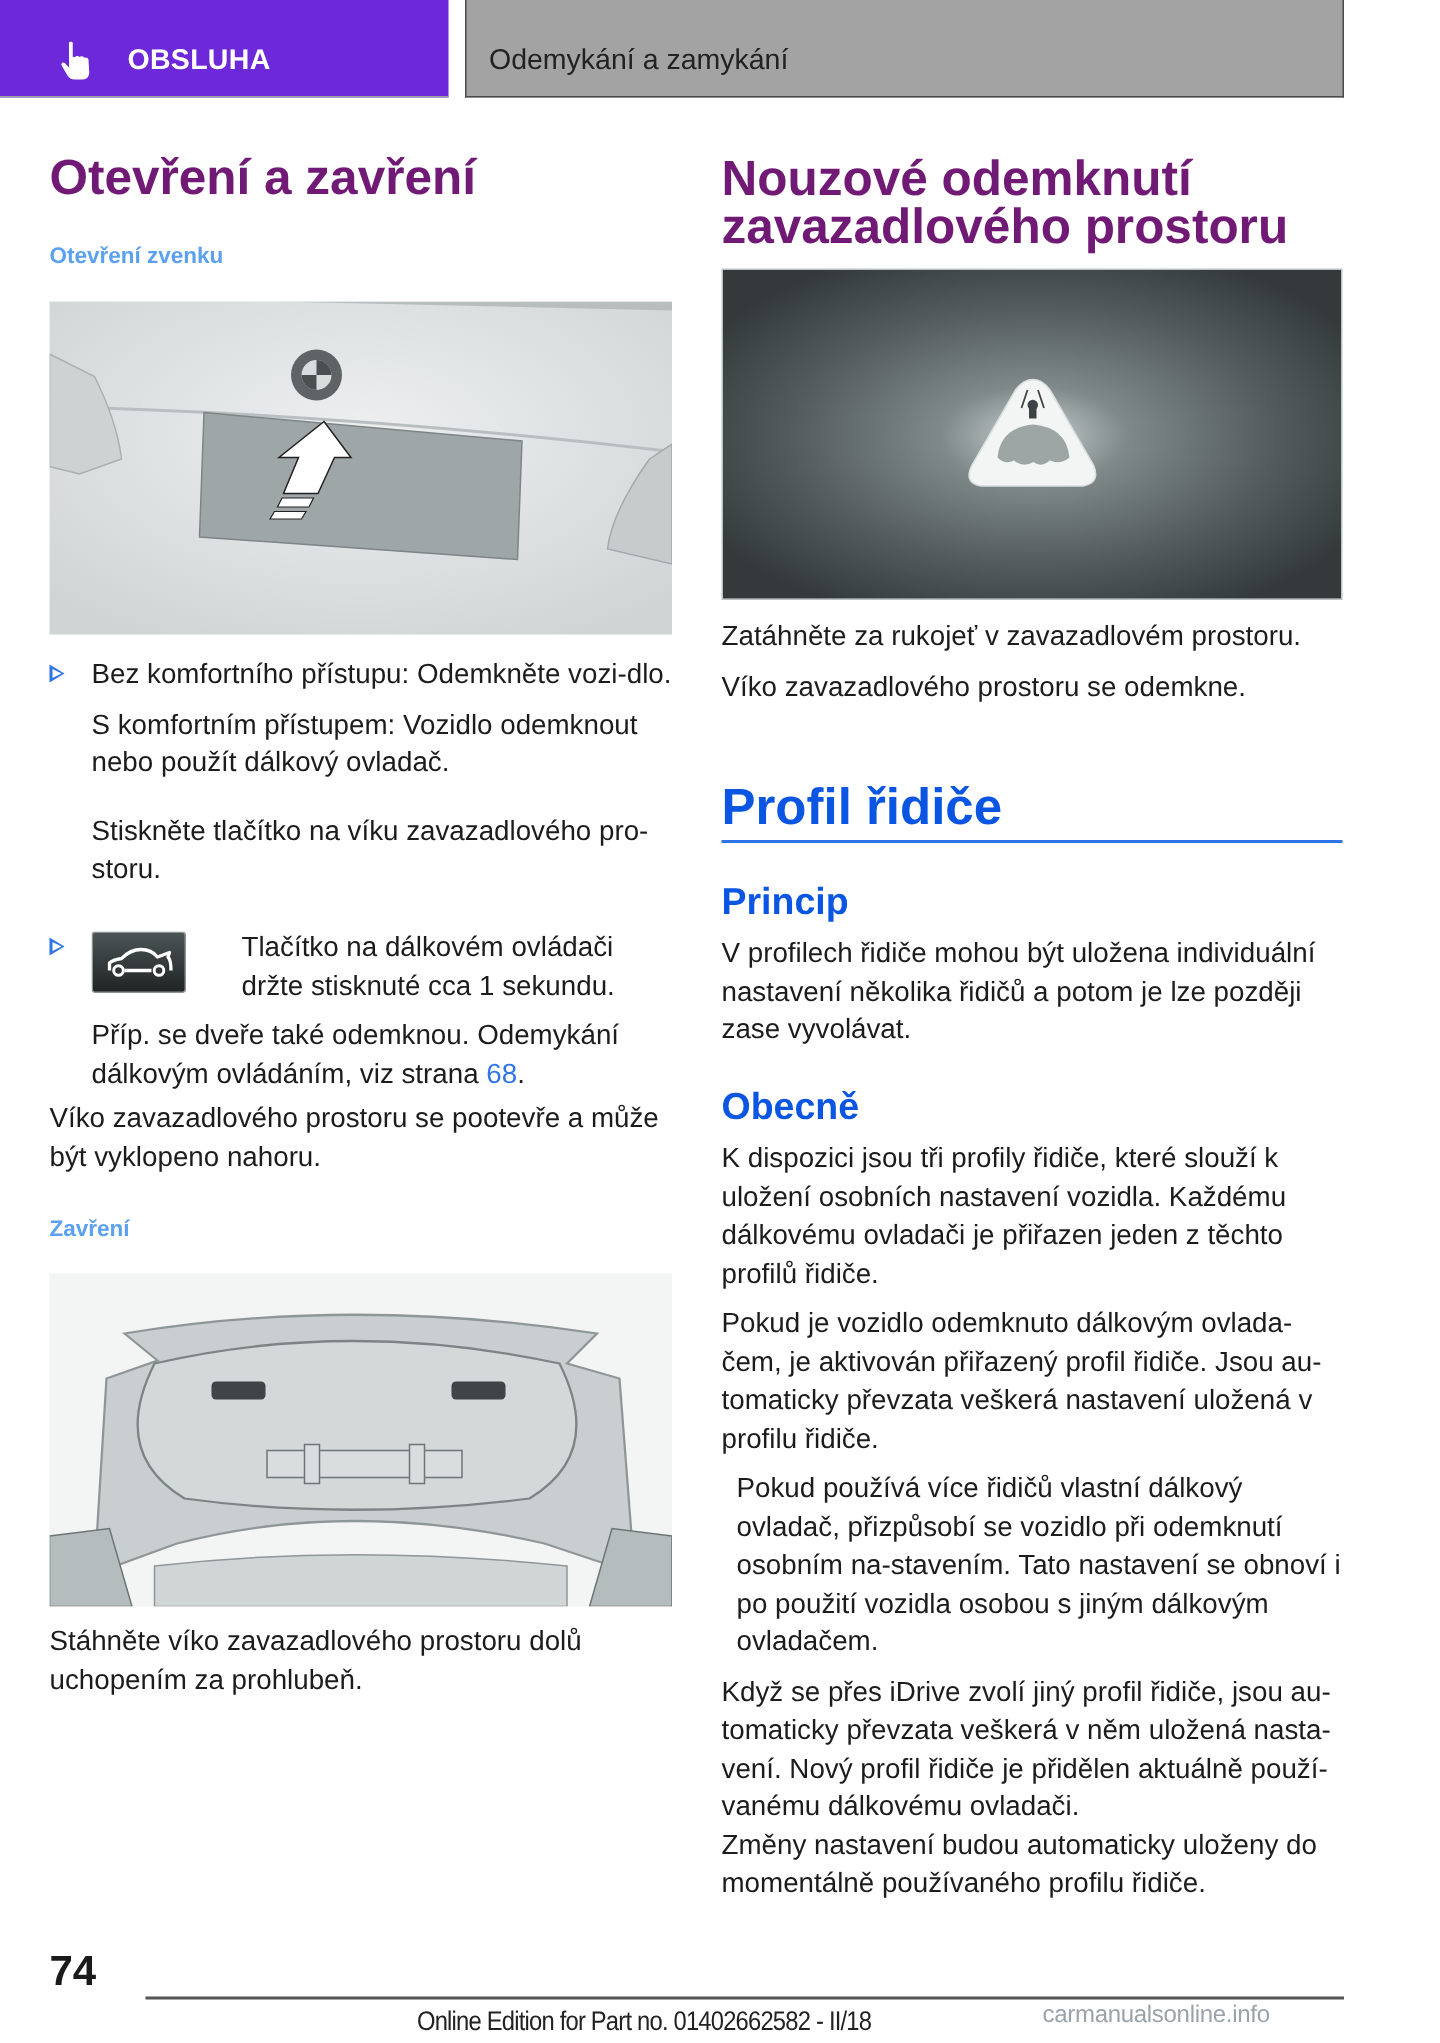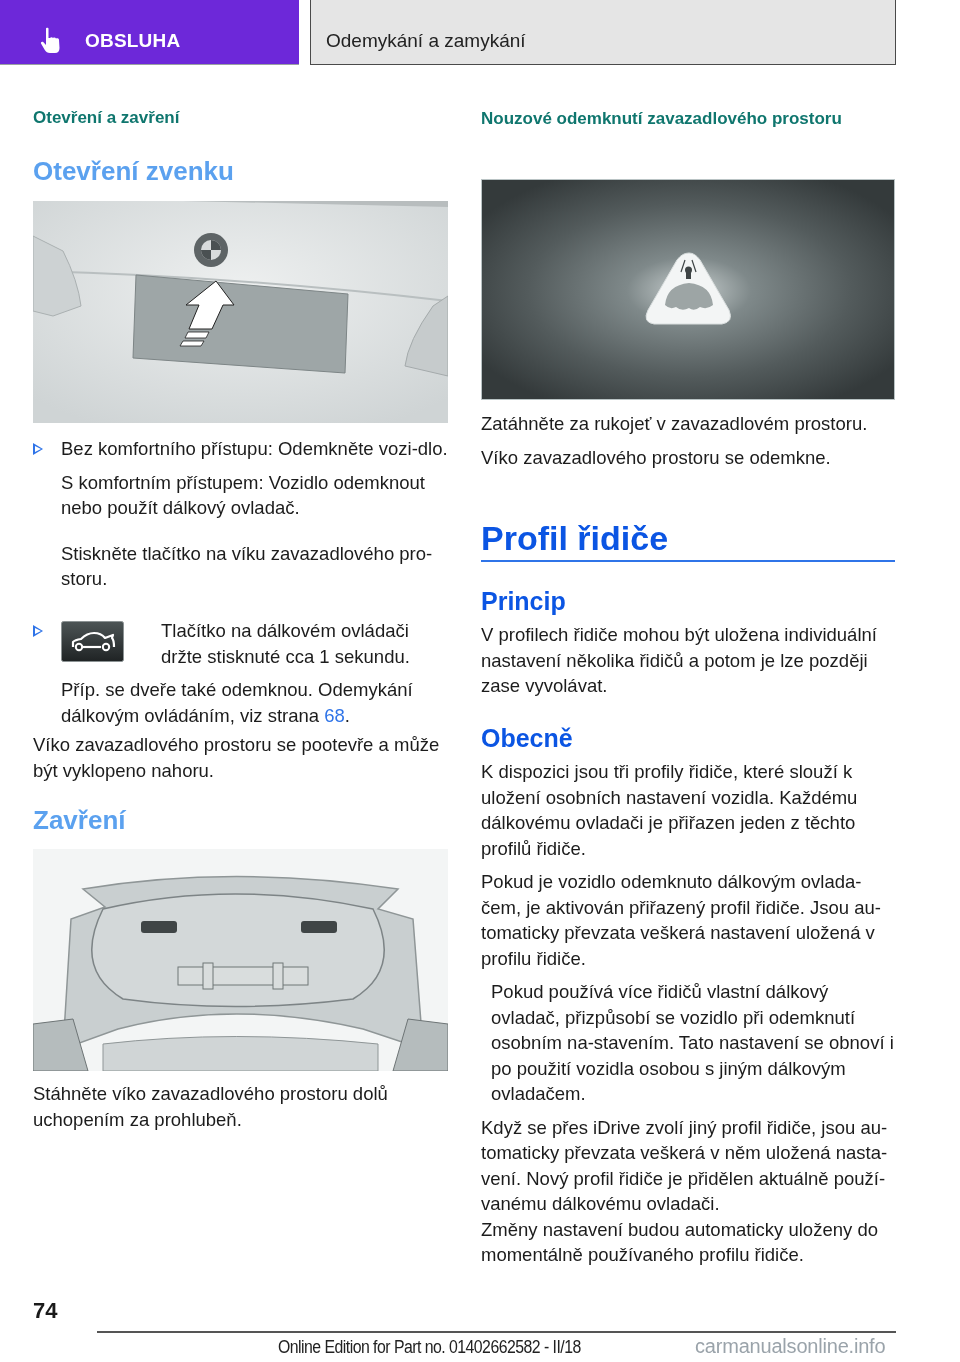--- a/index.html
+++ b/index.html
@@ -3,48 +3,48 @@
 <meta charset="utf-8">
 <style>
   * { box-sizing: border-box; margin: 0; padding: 0; }
   html, body { width: 960px; height: 1362px; background: #ffffff; overflow: hidden; }
   body { position: relative; font-family: "Liberation Sans", sans-serif; color: #1a1a1a; }
 
   
   .hdr-left { position: absolute; left: 0; top: 0; width: 299px; height: 65px; background: #6d28d9; border-bottom: 1px solid #9aa0a2; }
   .hdr-left .hand { position: absolute; left: 40px; top: 27px; width: 22px; height: 27px; }
   .hdr-left .label { position: absolute; left: 85px; top: 30px; color: #fff; font-weight: bold; font-size: 19px; letter-spacing: 0.2px; }
-  .hdr-right { position: absolute; left: 310px; top: 0; width: 586px; height: 65px; border: 1px solid #4a4a4a; border-top: none; background: #e5e5e5; }
+  .hdr-right { position: absolute; left: 310px; top: 0; width: 586px; height: 65px; border: 1px solid #4a4a4a; border-top: none; background: #a3a3a3; }
   .hdr-right .label { position: absolute; left: 15px; top: 30px; font-size: 19px; color: #222; }
 
   
   .col { position: absolute; top: 0; width: 416px; }
   .col-left { left: 33px; }
   .col-right { left: 481px; }
 
-  .h1 { color: #0f766e; font-weight: bold; font-size: 17px; line-height: 32px; }
-  .h2 { color: #5ba1ef; font-weight: bold; font-size: 26px; line-height: 28px; }
+  .h1 { color: #701a75; font-weight: bold; font-size: 33px; line-height: 32px; }
+  .h2 { color: #5ba1ef; font-weight: bold; font-size: 15px; line-height: 28px; }
   .h3 { color: #0b55e3; font-weight: bold; font-size: 25px; line-height: 30px; }
   .big { color: #0b55e3; font-weight: bold; font-size: 34px; line-height: 40px; }
   .rule { height: 2px; background: #2f74e8; }
 
   .p { font-size: 18.5px; line-height: 25.5px; color: #1c1c1c; }
   .link { color: #2f74e8; }
 
   .bullet { position: relative; padding-left: 28px; }
   .bullet .tri { position: absolute; left: 0; top: 7px; width: 0; height: 0; border-top: 6px solid transparent; border-bottom: 6px solid transparent; border-left: 10px solid #2f74e8; }
   .bullet .tri::after { content: ""; position: absolute; left: -8px; top: -3.5px; border-top: 3.5px solid transparent; border-bottom: 3.5px solid transparent; border-left: 6px solid #fff; }
 
   .img { position: absolute; overflow: hidden; }
 
   
-  .page-num { position: absolute; left: 33px; top: 1298px; font-size: 22px; font-weight: bold; color: #1a1a1a; }
+  .page-num { position: absolute; left: 33px; top: 1298px; font-size: 28px; font-weight: bold; color: #1a1a1a; }
   .foot-rule { position: absolute; left: 97px; top: 1331px; width: 799px; height: 2px; background: #555; }
   .foot-text { position: absolute; left: 278px; top: 1337px; font-size: 18px; color: #222; letter-spacing: -0.6px; transform: scaleX(0.88); transform-origin: left top; white-space: nowrap; }
-  .foot-wm { position: absolute; left: 695px; top: 1335px; font-size: 20px; color: #9aa3aa; letter-spacing: -0.2px; white-space: nowrap; }
+  .foot-wm { position: absolute; left: 695px; top: 1335px; font-size: 16px; color: #9aa3aa; letter-spacing: -0.2px; white-space: nowrap; }
 </style>
 </head>
 <body>
 
 <div class="hdr-left">
   <svg class="hand" viewBox="0 0 22 27">
     <path d="M6 1.5 C6 0.5 8.5 0.5 8.5 1.5 L8.5 11 L10 11 C10.5 10 12.5 10 13 11 C13.8 10.3 15.5 10.3 16 11.5 C16.8 11 18.8 11.3 19 12.8 L19.5 21 C19.5 24 18 26 15 26 L10 26 C7.5 26 6 25 4.8 23 L1 16.5 C0.4 15.3 2 14 3.2 15 L6 18 Z" fill="#ffffff"></path>
   </svg>
   <span class="label">OBSLUHA</span>
 </div>

